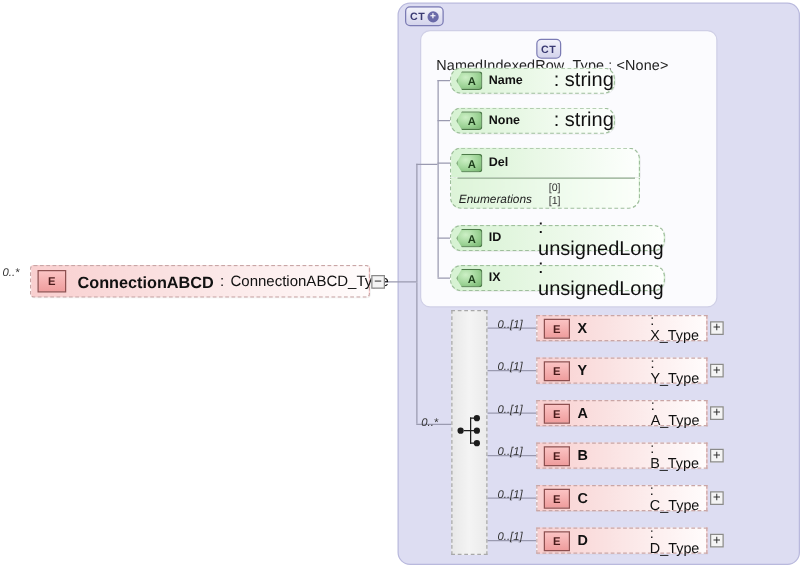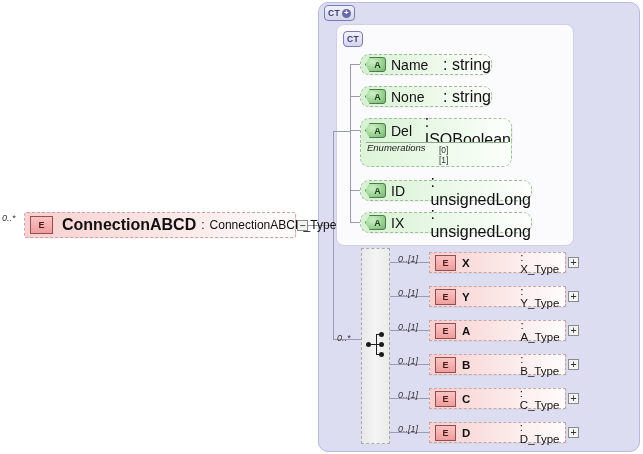--- a/index.html
+++ b/index.html
@@ -105,23 +105,23 @@
     inset: 0;
     display: flex;
     align-items: center;
     justify-content: center;
     padding-left: 4px;
     font-size: 9px;
     font-weight: bold;
     color: #1d3d1b;
   }
   .attr-name {
-    font-size: 14px;
+    font-size: 10px;
     color: #111111;
-    font-weight: normal;
+    font-weight: bold;
   }
   .attr-type {
     font-size: 16px;
     color: #111111;
   }
 
   
   .enum-box {
     background: linear-gradient(90deg, #ddf4d8 0%, #ecfaea 50%, #fbfffa 100%);
     border: 1px dashed #9fbf9c;
@@ -230,20 +230,21 @@
         <span class="plus-dot">+</span>
     </span>
   </div>
 
   <div class="abs ct-inner"></div>
 
   <div class="abs hdr" style="left:343px; top:31px;">
     <span class="ct-badge">
       <span>CT</span>
     </span>
+    <span class="hdr-title" style="margin-left:6px;">NamedIndexedRow_Type : &lt;None&gt;</span>
   </div>
 
   <div class="abs ln ln-h" style="left:302px; top:225px; width:31px;"></div>
 
   <div class="abs ln ln-v" style="left:333px; top:131px; height:95px;"></div>
   <div class="abs ln ln-h" style="left:333px; top:131px; width:17px;"></div>
   <div class="abs ln ln-v" style="left:350px; top:64px; height:158px;"></div>
 
   <div class="abs ln ln-h" style="left:350px; top:64px;  width:10px;"></div>
   <div class="abs ln ln-h" style="left:350px; top:96px;  width:10px;"></div>
@@ -271,25 +272,24 @@
     <span class="attr-name" style="width:52px;">None</span>
     <span class="attr-type">: string</span>
   </div>
 
   <div class="abs attr-row" style="left:360px; top:118px; width:152px; height:24px; border-bottom:none; border-radius:9px 9px 0 0;">
     <span class="attr-icon">
       <span class="hexa"></span>
       <span class="glyph">A</span>
     </span>
     <span class="attr-name" style="width:52px;">Del</span>
-    <span class="attr-type">: ISOBoolean</span>
   </div>
   <div class="abs enum-box" style="left:360px; top:142px; width:152px; height:25px;">
     <div class="abs ln ln-h" style="left:5px; top:0px; width:142px; background:#8faa8c;"></div>
-    <span class="abs enum-label" style="left:6px; top:0;">Enumerations</span>
+    <span class="abs enum-label" style="left:6px; top:12px;">Enumerations</span>
     <span class="abs enum-val" style="left:78px; top:3px;">[0]</span>
     <span class="abs enum-val" style="left:78px; top:13px;">[1]</span>
   </div>
 
   <div class="abs attr-row" style="left:360px; top:180px; width:172px; height:21px;">
     <span class="attr-icon">
       <span class="hexa"></span>
       <span class="glyph">A</span>
     </span>
     <span class="attr-name" style="width:52px;">ID</span>
@@ -398,21 +398,21 @@
   </div>
   <div class="abs expander" style="left:568px; top:427px;">
       <span>+</span>
     </div>
 
   <span class="abs card" style="left:2px; top:213px;">0..*</span>
   <div class="abs elem-row root-row" style="left:24px; top:212px; width:272px; height:26px;">
     <span class="elem-icon" style="width:21px; height:16px; margin-right:9px;">
       <span>E</span>
     </span>
-    <span class="elem-name" style="font-size:16px;">ConnectionABCD</span>
+    <span class="elem-name" style="font-size:13px;">ConnectionABCD</span>
     <span class="elem-type" style="font-size:12px; margin-left:5px;">:</span>
     <span class="elem-type" style="font-size:12px; margin-left:5px;">ConnectionABCD_Type</span>
   </div>
   <div class="abs expander" style="left:297px; top:220px;">
       <span>−</span>
     </div>
 
 </div>
 
 </body></html>

